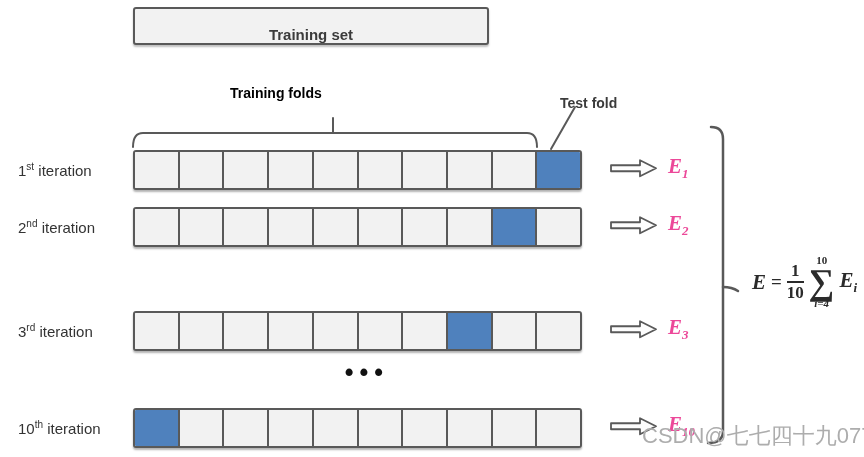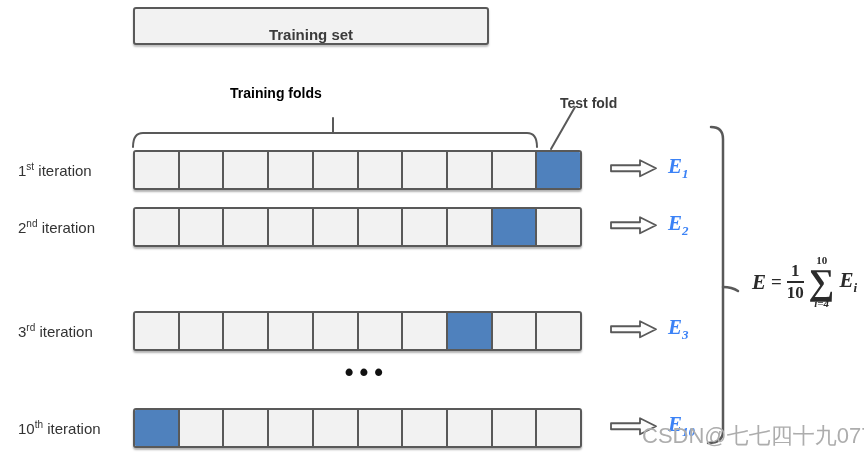--- a/index.html
+++ b/index.html
@@ -41,21 +41,21 @@
     box-shadow:0 2px 2px rgba(0,0,0,.3);
     overflow:hidden;
   }
   .fold-cell{ flex:1; background:var(--cell,#f2f2f2); border-right:2px solid var(--line,#595959); }
   .fold-cell:last-child{ border-right:none; }
   .fold-cell.test{ background:var(--blue,#4f81bd); }
   .arrow{ position:absolute; left:608px; top:50%; transform:translateY(-58%); width:52px; height:22px; }
   .e-label{
     position:absolute; left:668px; top:50%; transform:translateY(-58%);
     font-family:"Liberation Serif",serif; font-style:italic; font-weight:bold;
-    font-size:21px; color:#3b82f6; white-space:nowrap;
+    font-size:21px; color:#ec4899; white-space:nowrap;
   }
   .e-label sub{ font-size:13px; }
   
   .dots{
     position:absolute; left:322px; top:358px; width:90px; text-align:center;
     font-size:25px; font-weight:bold; letter-spacing:6px; color:#111;
   }
   
   .formula{
     position:absolute; left:752px; top:246px; height:72px;

